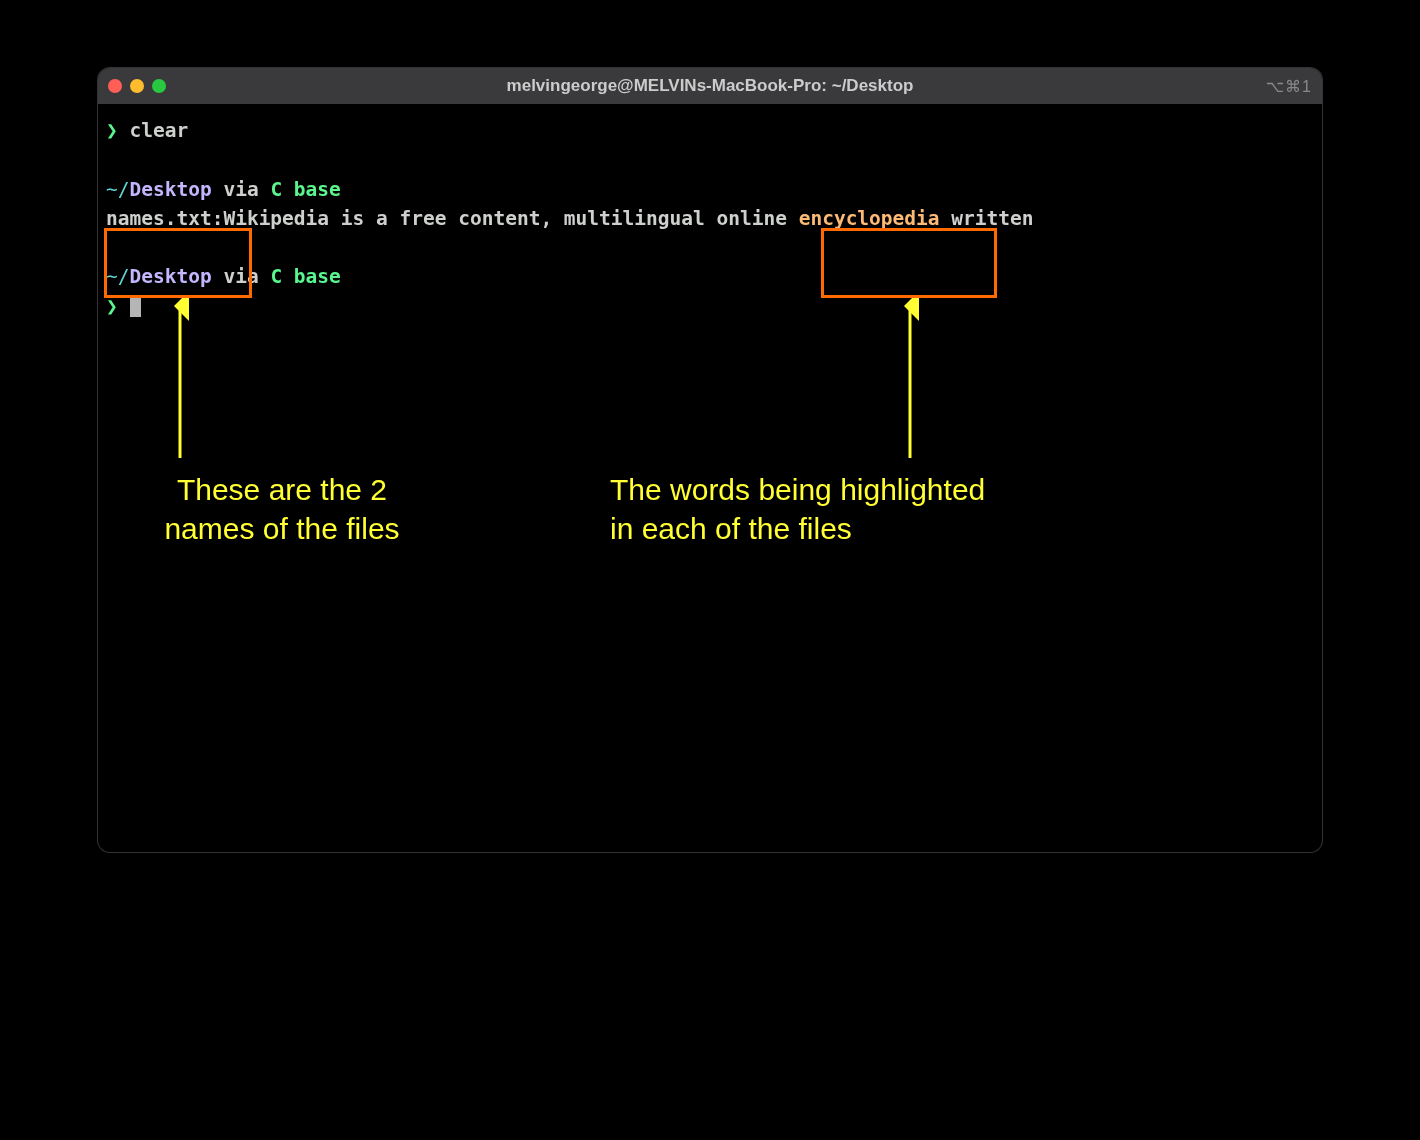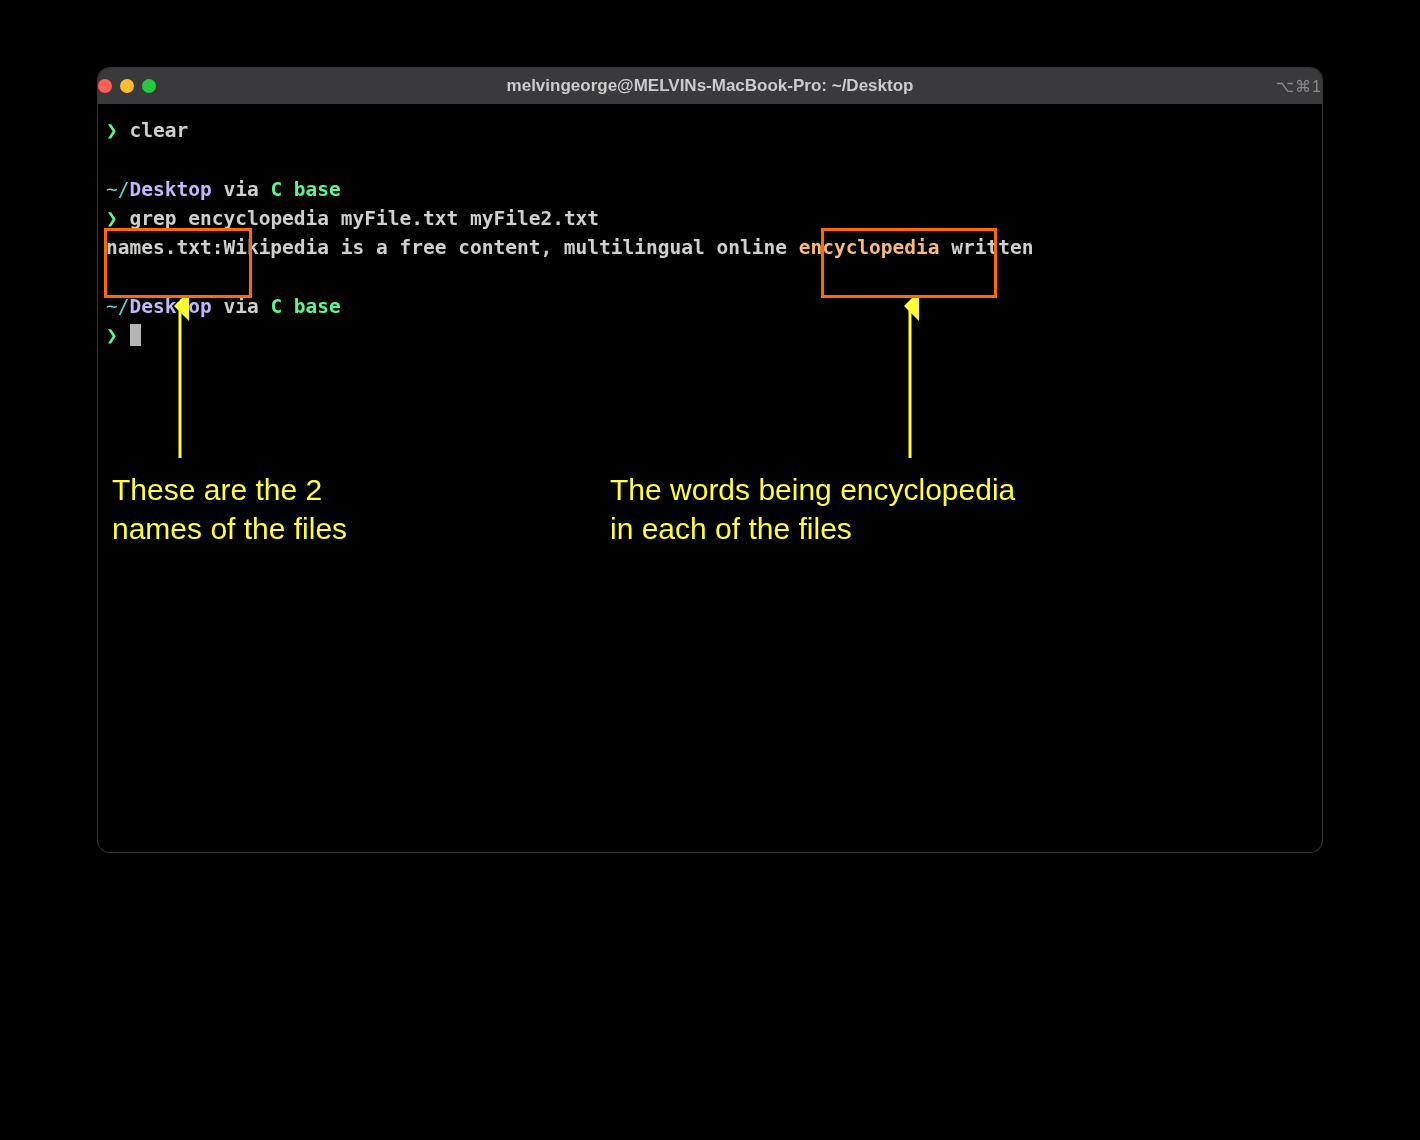--- a/index.html
+++ b/index.html
@@ -27,21 +27,21 @@
       border-radius: 12px;
       overflow: hidden;
       box-shadow: 0 0 0 1px #333;
     }
     
     .titlebar {
       height: 36px;
       background: #3a3a3c;
       display: flex;
       align-items: center;
-      padding: 0 0;
+      padding: 0 10px;
       position: relative;
     }
     
     .traffic-lights {
       display: flex;
       gap: 8px;
       align-items: center;
     }
     
     .traffic-light {
@@ -165,21 +165,20 @@
       <div class="traffic-light tl-green"></div>
     </div>
     <div class="window-title">melvingeorge@MELVINs-MacBook-Pro: ~/Desktop</div>
     <div class="shortcut-hint">⌥⌘1</div>
   </div>
 
   <div class="terminal-body">
     <div class="line"><span class="prompt-sym">❯</span> <span class="white">clear</span></div>
     <div class="line">&nbsp;</div>
     <div class="line"><span class="cyan">~/</span><span class="cyan-bold">Desktop</span><span class="white"> via </span><span class="green-bold">C </span><span class="green-bold">base</span></div>
-    <div class="line"><span class="prompt-sym">❯</span> <span class="white">grep encyclopedia myFile.txt myFile2.txt</span></div>
     <div class="line"><span class="white">names.txt:</span><span class="white">Wikipedia is a free content, multilingual online </span><span class="grep-match">encyclopedia</span><span class="white"> written</span></div>
     <div class="line">&nbsp;</div>
     <div class="line"><span class="cyan">~/</span><span class="cyan-bold">Desktop</span><span class="white"> via </span><span class="green-bold">C </span><span class="green-bold">base</span></div>
     <div class="line"><span class="prompt-sym">❯</span> <span class="cursor-block"></span></div>
   </div>
 </div>
 
 <div class="annotation-box box-files"></div>
 <div class="annotation-box box-words"></div>
 
@@ -194,16 +193,16 @@
 
 <svg class="arrow" style="left:895px; top:298px; width:30px; height:165px;">
   <defs>
     <marker id="ah2" markerWidth="10" markerHeight="10" refX="5" refY="2" orient="auto">
       <polygon points="0,5 5,0 10,5" fill="#ffff33"></polygon>
     </marker>
   </defs>
   <line x1="15" y1="160" x2="15" y2="8" stroke="#ffff33" stroke-width="3" marker-end="url(#ah2)"></line>
 </svg>
 
-<div class="annotation-text ann-left" style="white-space: pre-line;">These are the 2
+<div class="annotation-text ann-left" style="white-space: pre-line; text-align: center;">These are the 2
 names of the files</div>
-<div class="annotation-text ann-right" style="white-space: pre-line;">The words being encyclopedia
+<div class="annotation-text ann-right" style="white-space: pre-line;">The words being highlighted
 in each of the files</div>
 
 </body></html>

